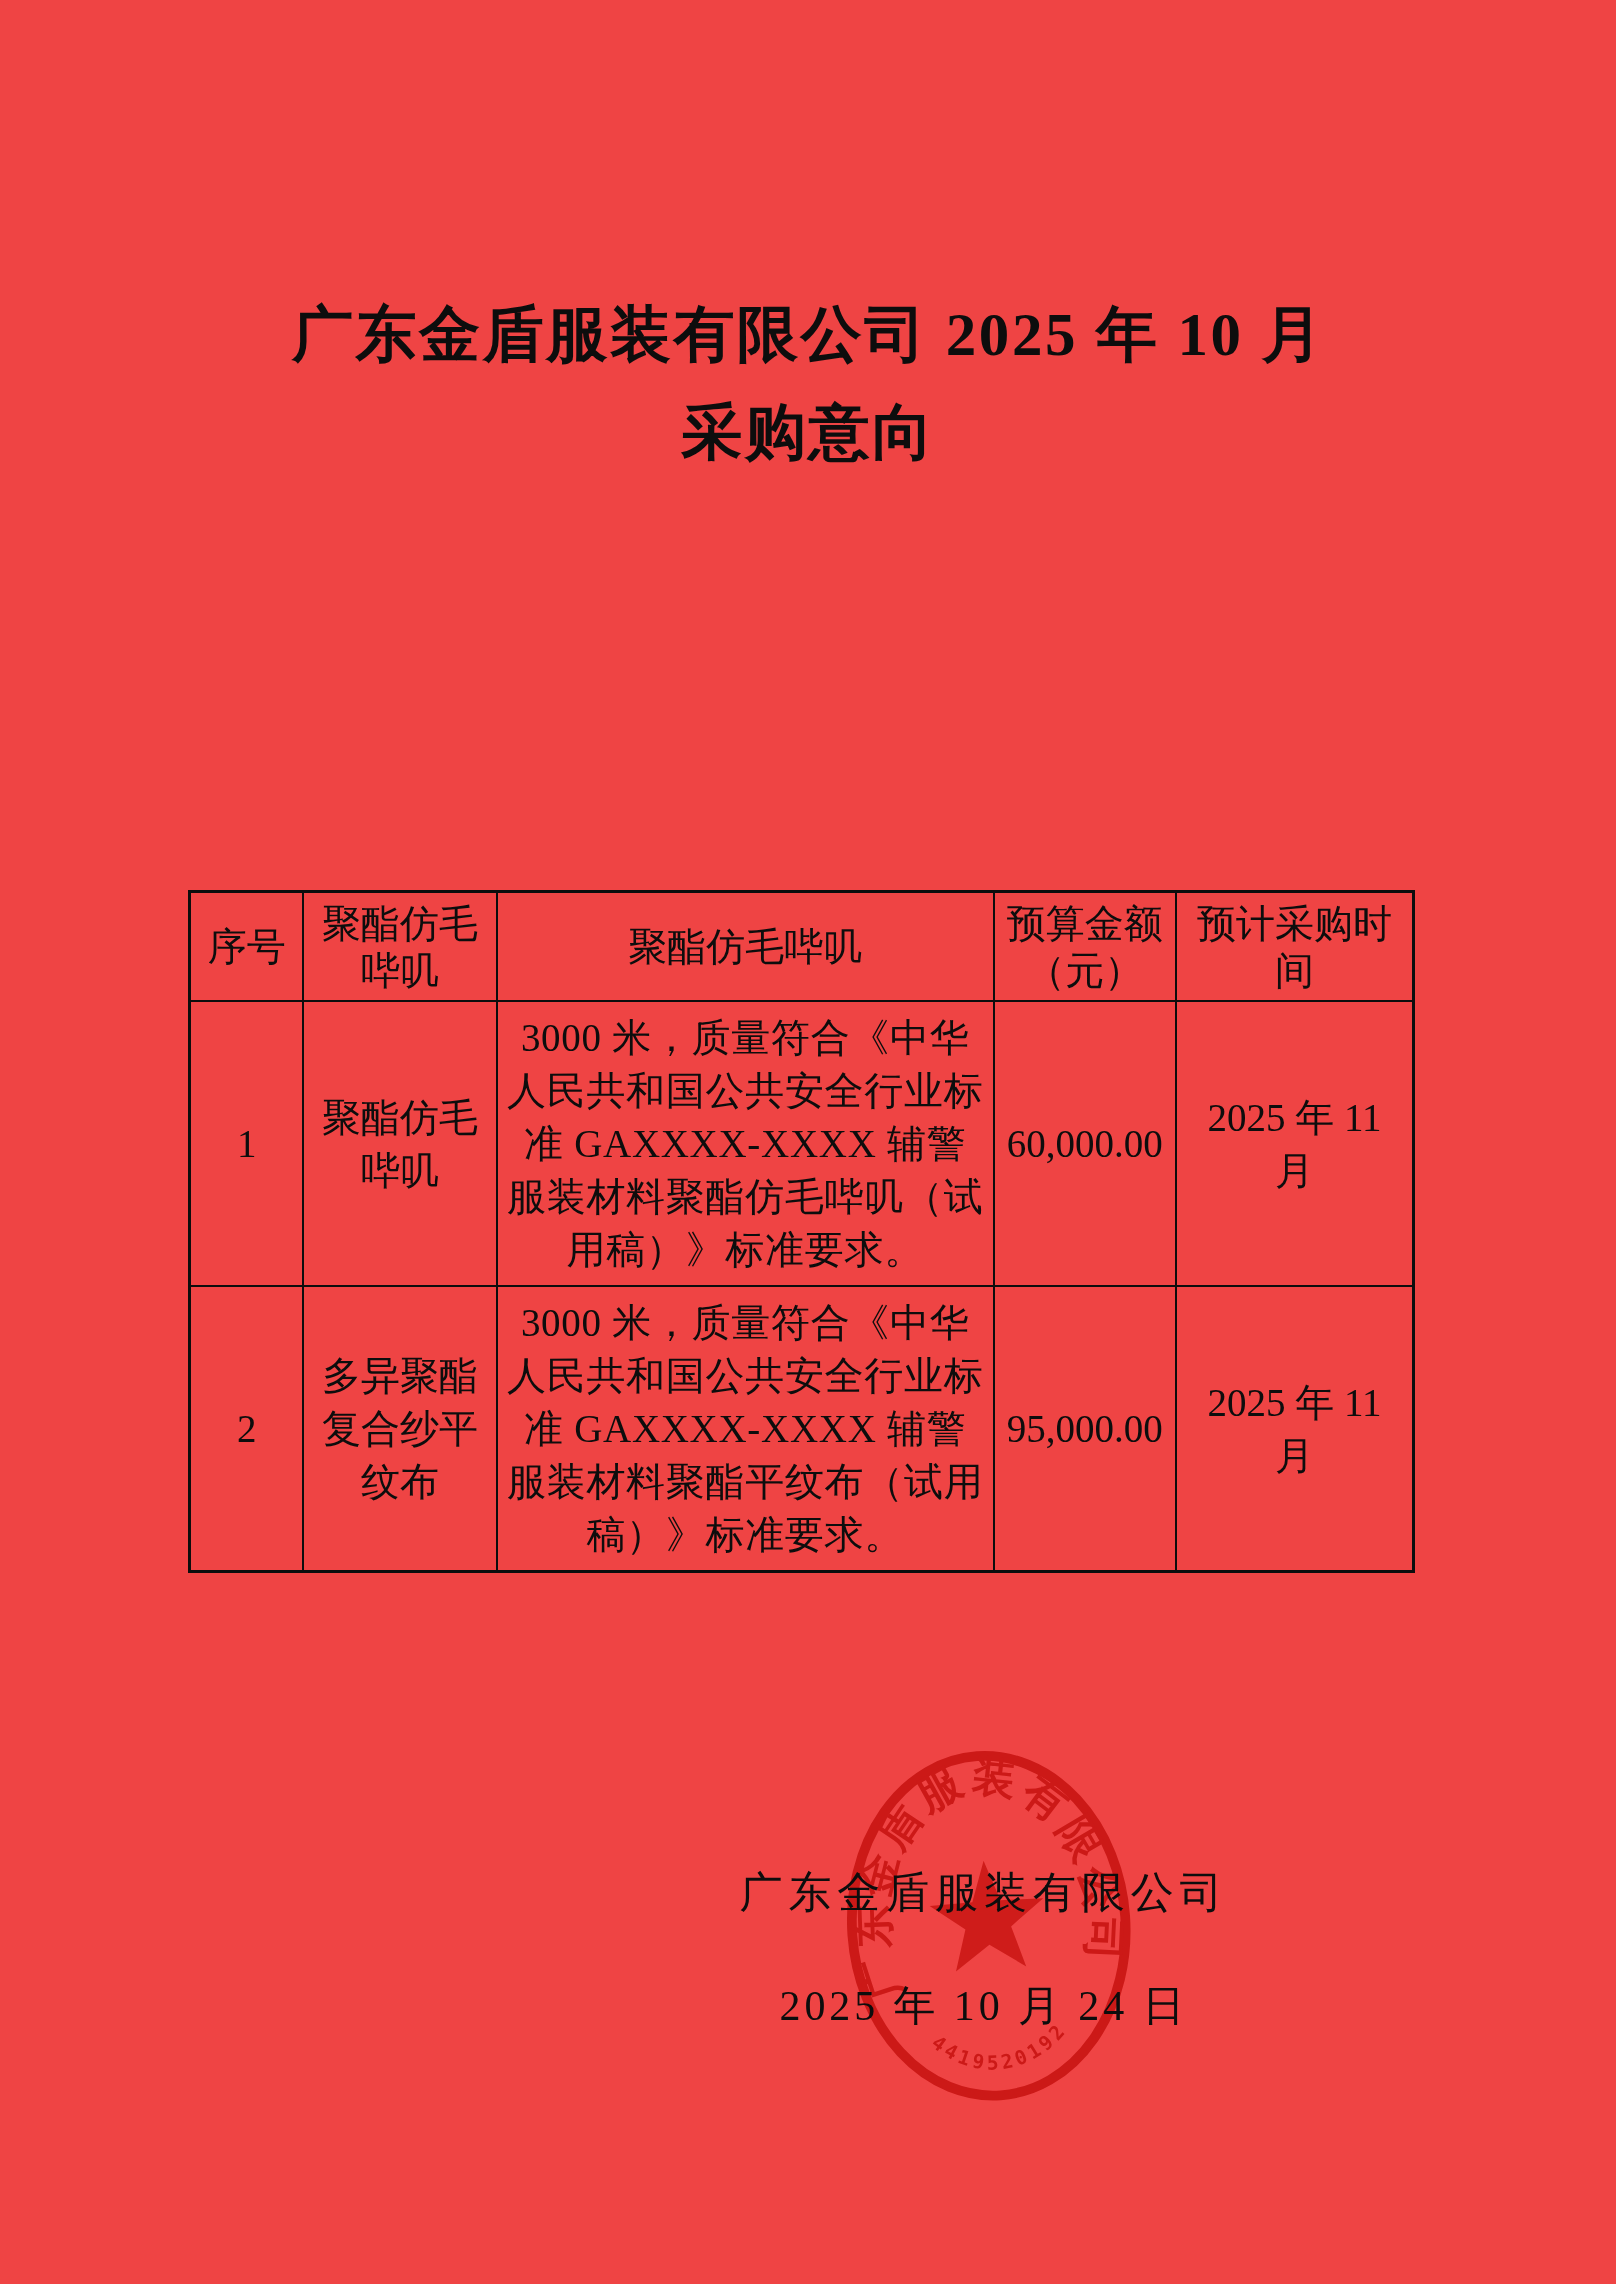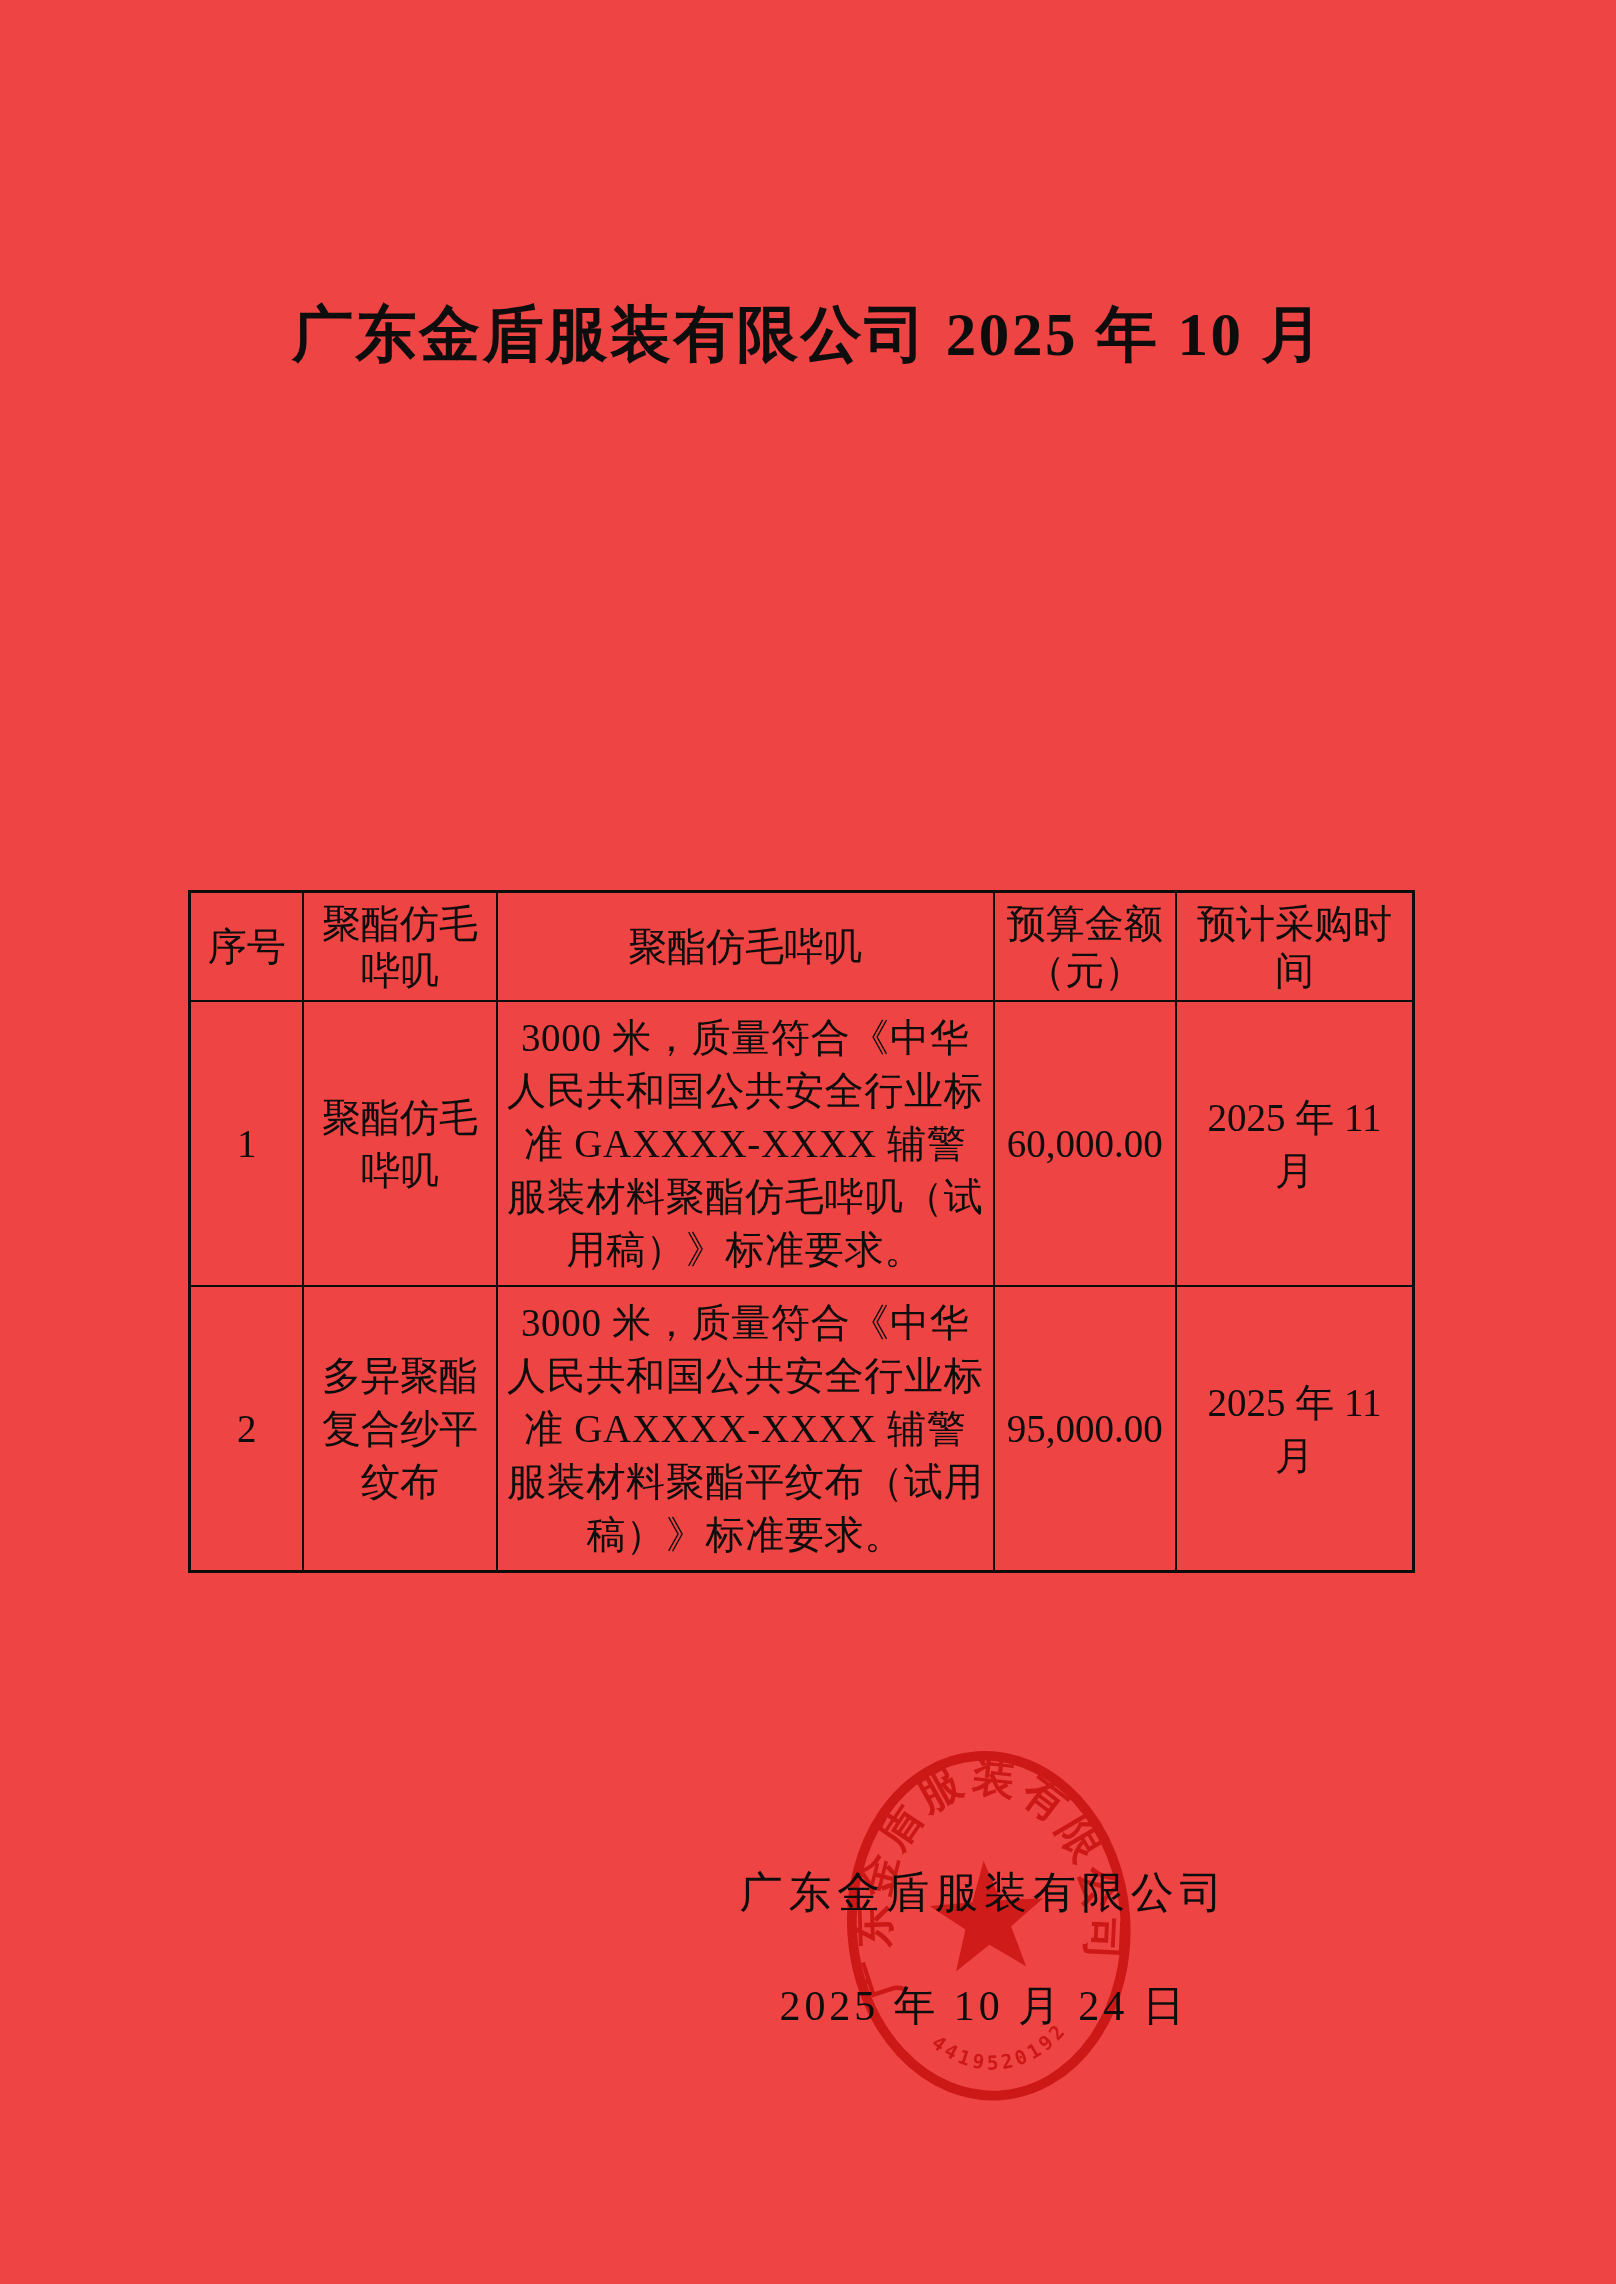--- a/index.html
+++ b/index.html
@@ -117,20 +117,21 @@
     opacity: 0.88;
   }
 </style>
 </head>
 <body>
 
 <div class="page">
 
   <div class="title-block">
     <div>广东金盾服装有限公司 2025 年 10 月</div>
+    <div>采购意向</div>
   </div>
 
 
   <div class="table-wrap">
     <table class="doc-table">
       <colgroup>
         <col style="width:9.3%">
         <col style="width:15.8%">
         <col style="width:40.6%">
         <col style="width:14.9%">

